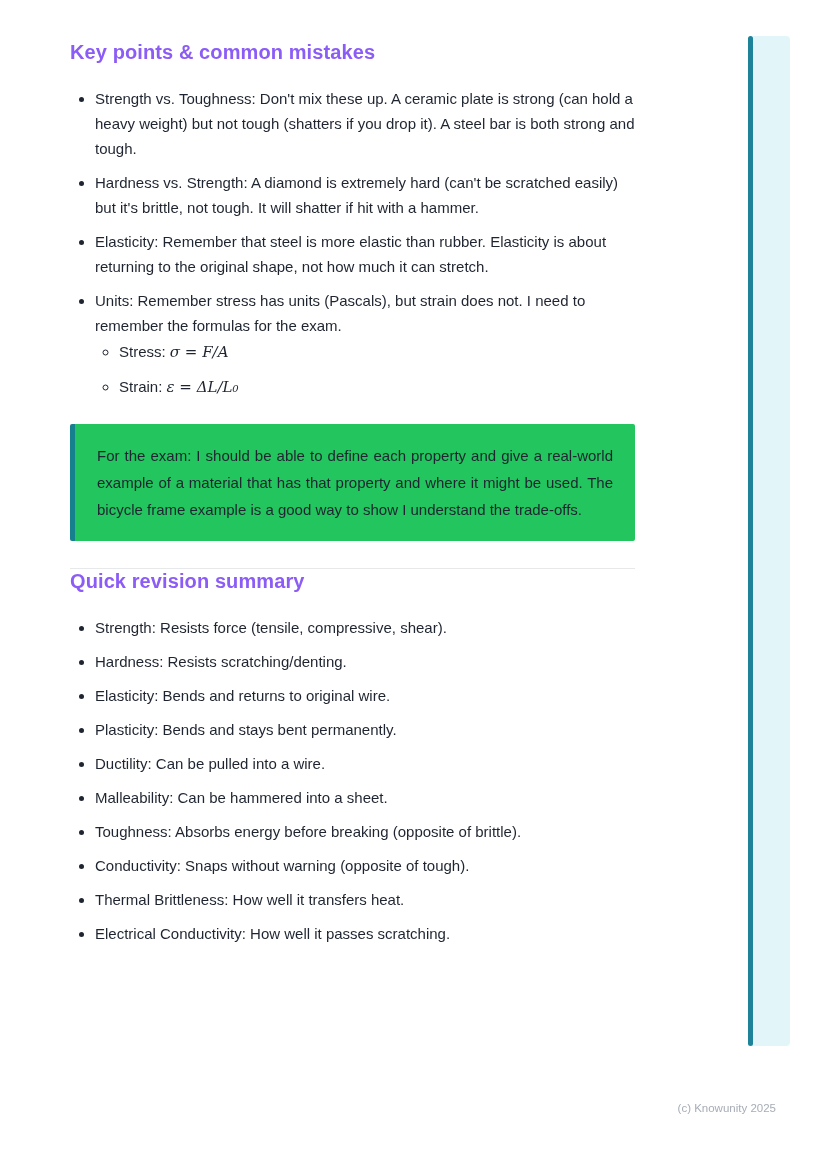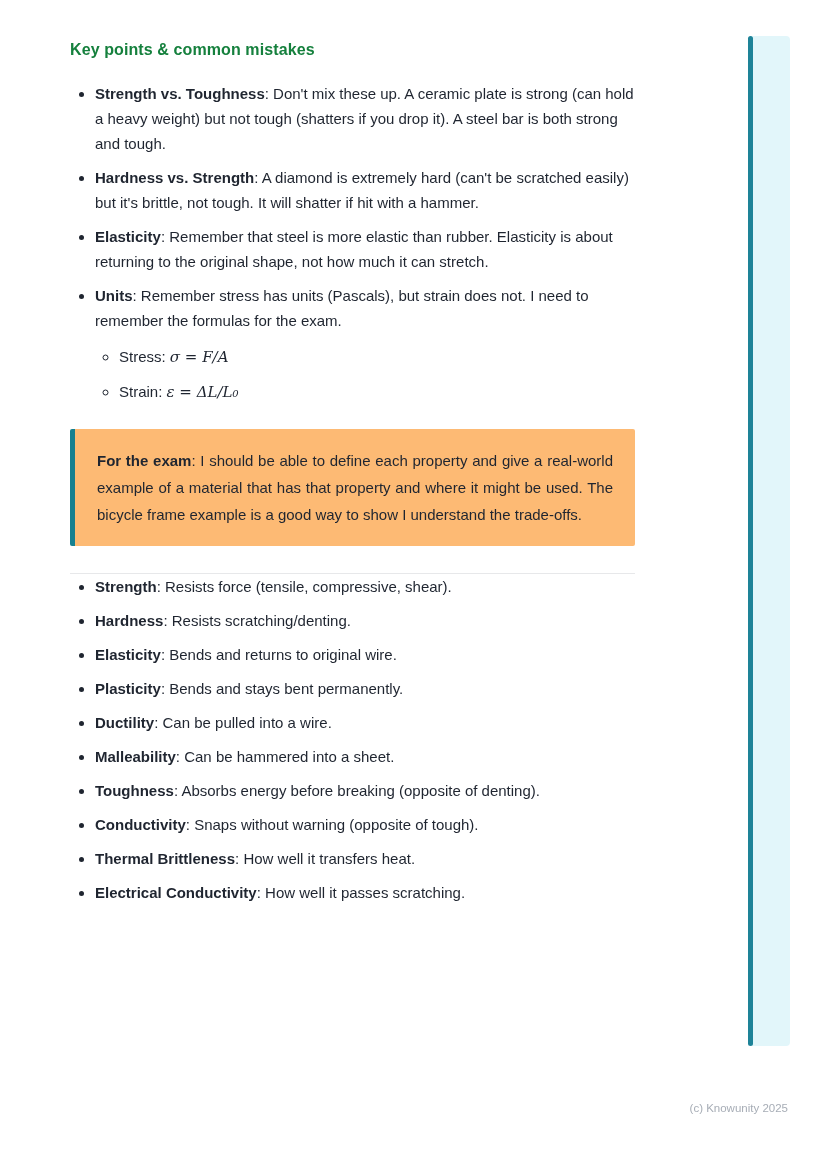--- a/index.html
+++ b/index.html
@@ -8,50 +8,50 @@
     height: 1171px;
     background: #ffffff;
     font-family: "Liberation Sans", "DejaVu Sans", sans-serif;
     color: #1f2530;
     position: relative;
     overflow: hidden;
   }
   .content { position: absolute; left: 70px; top: 40px; width: 565px; }
   h2.section-title {
     margin: 0 0 22px 0;
-    font-size: 16px;
+    font-size: 20px;
     line-height: 1.2;
     font-weight: 700;
-    color: #15803d;
+    color: #8b5cf6;
     letter-spacing: 0.1px;
   }
   ul.bullet-list { margin: 0; padding: 0 0 0 25px; list-style-type: disc; }
   ul.bullet-list > li { margin: 0 0 9px 0; font-size: 15px; line-height: 25px; }
-  .term { font-weight: 700; }
-  ul.sub-list { margin: 11px 0 0 0; padding: 0 0 0 24px; list-style-type: circle; }
+  .term { font-weight: 400; }
+  ul.sub-list { margin: 1px 0 0 0; padding: 0 0 0 24px; list-style-type: circle; }
   ul.sub-list > li { margin: 0 0 9px 0; font-size: 15px; line-height: 25px; }
   .formula {
     font-family: "DejaVu Serif", "Liberation Serif", serif;
     font-style: italic;
     font-size: 15px;
   }
   .callout {
     margin-top: 24px;
-    background: #fdba74;
+    background: #22c55e;
     border-left: 5px solid #16808f;
     padding: 18px 22px;
     border-radius: 2px;
   }
   .callout p { margin: 0; font-size: 15px; line-height: 27px; text-align: justify; }
   .divider { border: none; border-top: 1px solid #e7e8ea; margin: 27px 0 0 0; }
   .second-title { margin-top: 30px; }
   .footer {
     position: absolute;
     top: 1102px;
-    right: 40px;
+    right: 52px;
     font-size: 11.5px;
     color: #a7adb6;
     padding-left: 6px;
   }
   .scrollbar { position: absolute; left: 748px; top: 36px; width: 42px; height: 1010px; }
   .scroll-track { position: absolute; left: 0; top: 0; width: 100%; height: 100%; background: #e2f6fa; border-radius: 4px; }
   .scroll-thumb { position: absolute; left: 0; top: 0; width: 5px; height: 100%; background: #1e8398; border-radius: 3px; }
 </style>
 </head>
 <body>
@@ -74,29 +74,30 @@
     </ul>
 
     <div class="callout">
       <p><span class="term">For the exam</span><span>: I should be able to define each property and give a real-world example of a material that has that property and where it might be used. The bicycle frame example is a good way to show I understand the trade-offs.</span></p>
     </div>
   </section>
 
   <hr class="divider">
 
   <section>
+    <h2 class="section-title second-title">Quick revision summary</h2>
 
     <ul class="bullet-list">
       <li><span class="term">Strength</span><span>: Resists force (tensile, compressive, shear).</span></li>
       <li><span class="term">Hardness</span><span>: Resists scratching/denting.</span></li>
       <li><span class="term">Elasticity</span><span>: Bends and returns to original wire.</span></li>
       <li><span class="term">Plasticity</span><span>: Bends and stays bent permanently.</span></li>
       <li><span class="term">Ductility</span><span>: Can be pulled into a wire.</span></li>
       <li><span class="term">Malleability</span><span>: Can be hammered into a sheet.</span></li>
-      <li><span class="term">Toughness</span><span>: Absorbs energy before breaking (opposite of denting).</span></li>
+      <li><span class="term">Toughness</span><span>: Absorbs energy before breaking (opposite of brittle).</span></li>
       <li><span class="term">Conductivity</span><span>: Snaps without warning (opposite of tough).</span></li>
       <li><span class="term">Thermal Brittleness</span><span>: How well it transfers heat.</span></li>
       <li><span class="term">Electrical Conductivity</span><span>: How well it passes scratching.</span></li>
     </ul>
   </section>
 
 </div>
 
 <div class="footer">(c) Knowunity 2025</div>
 

